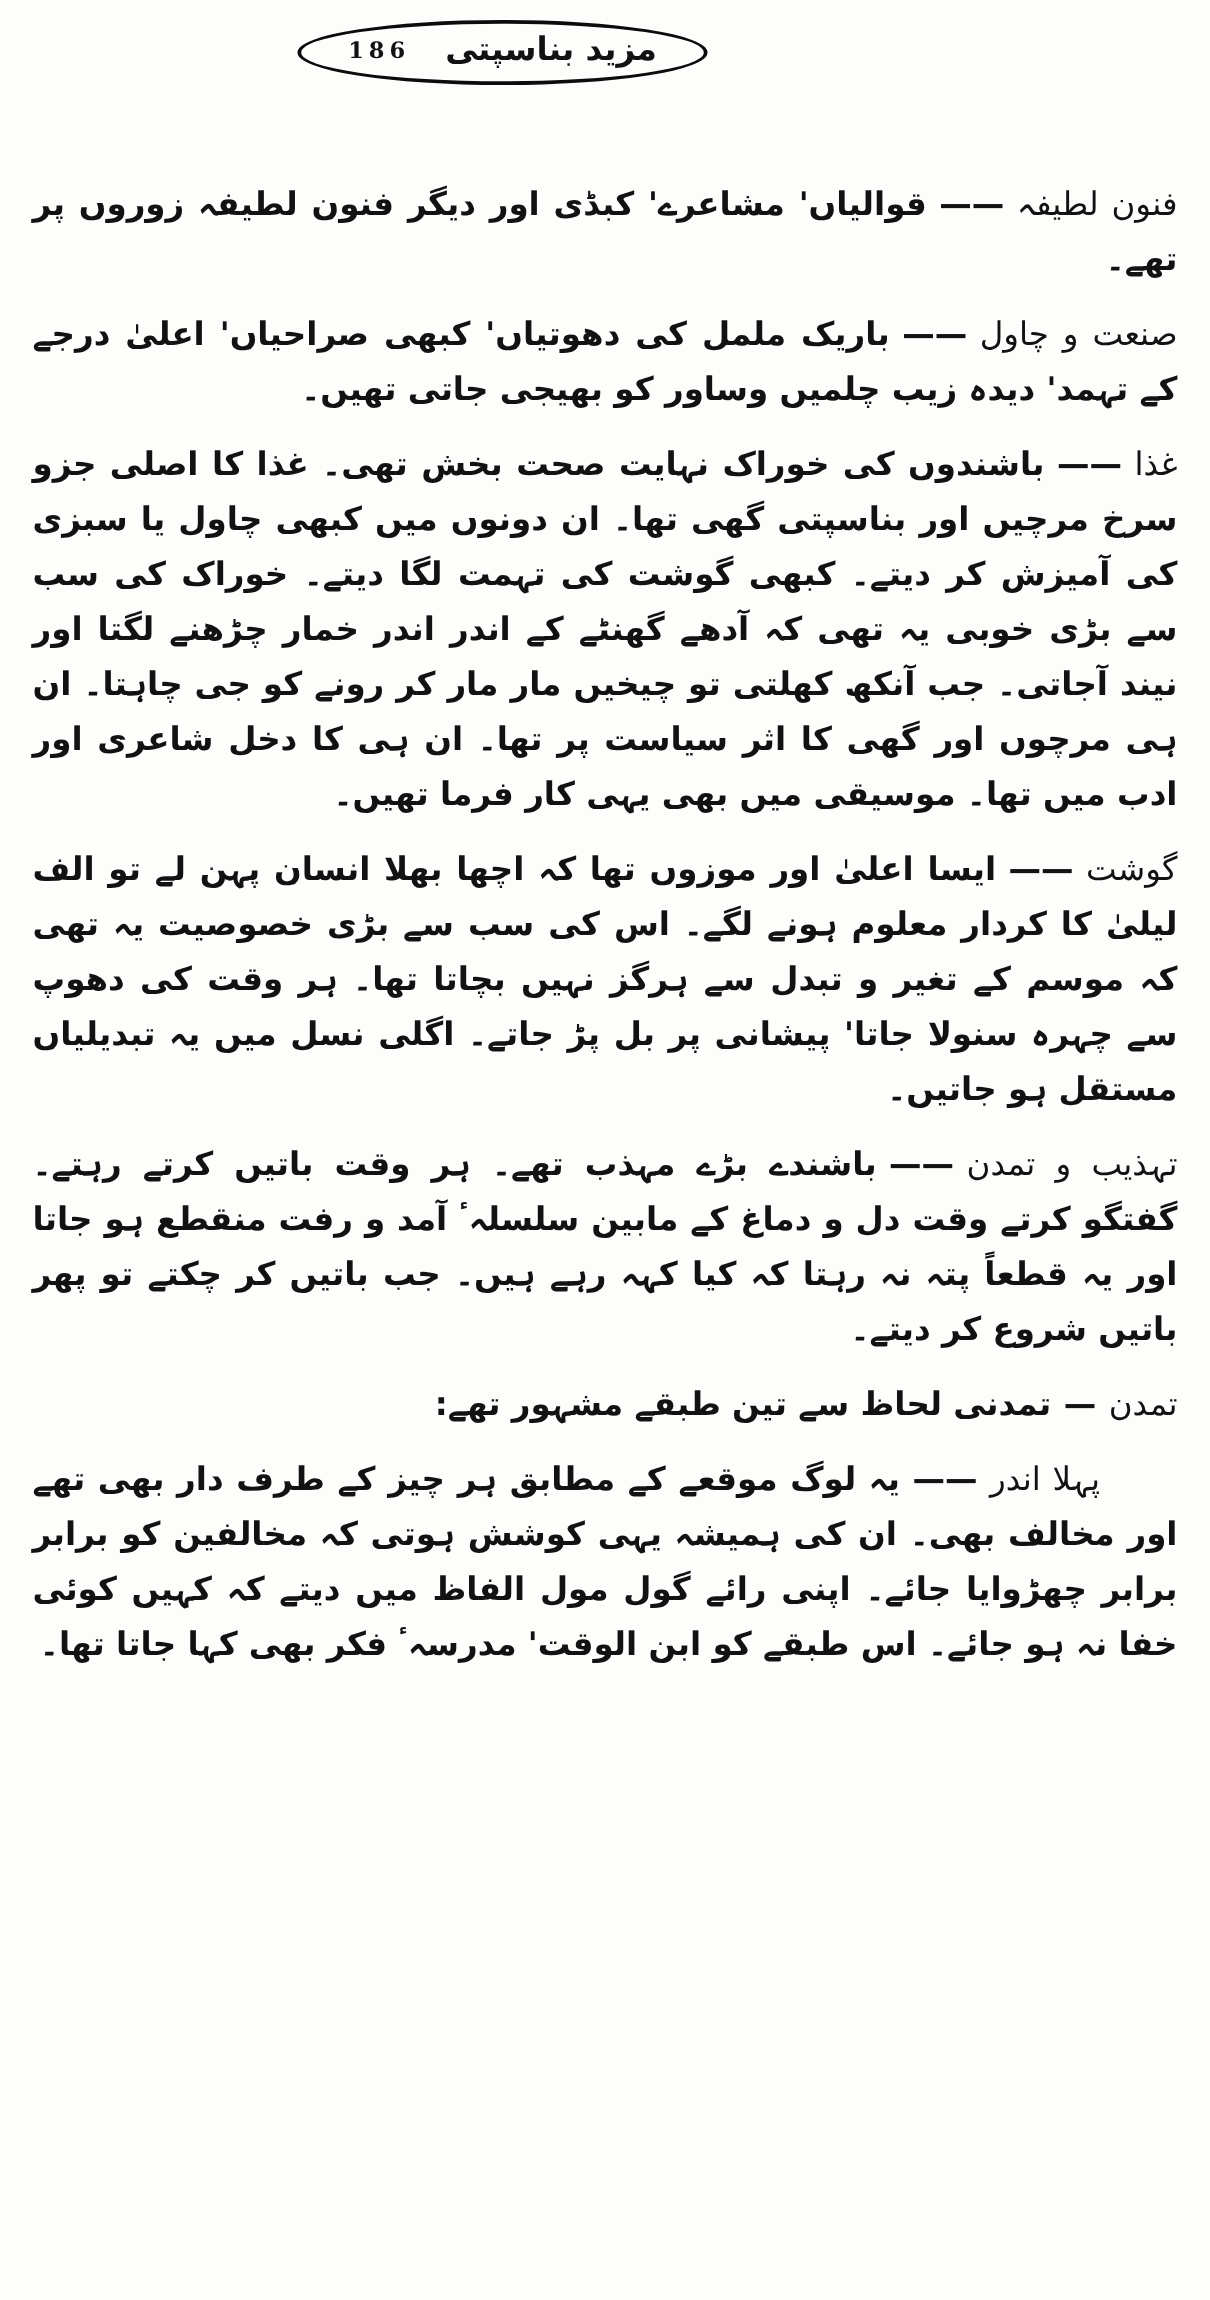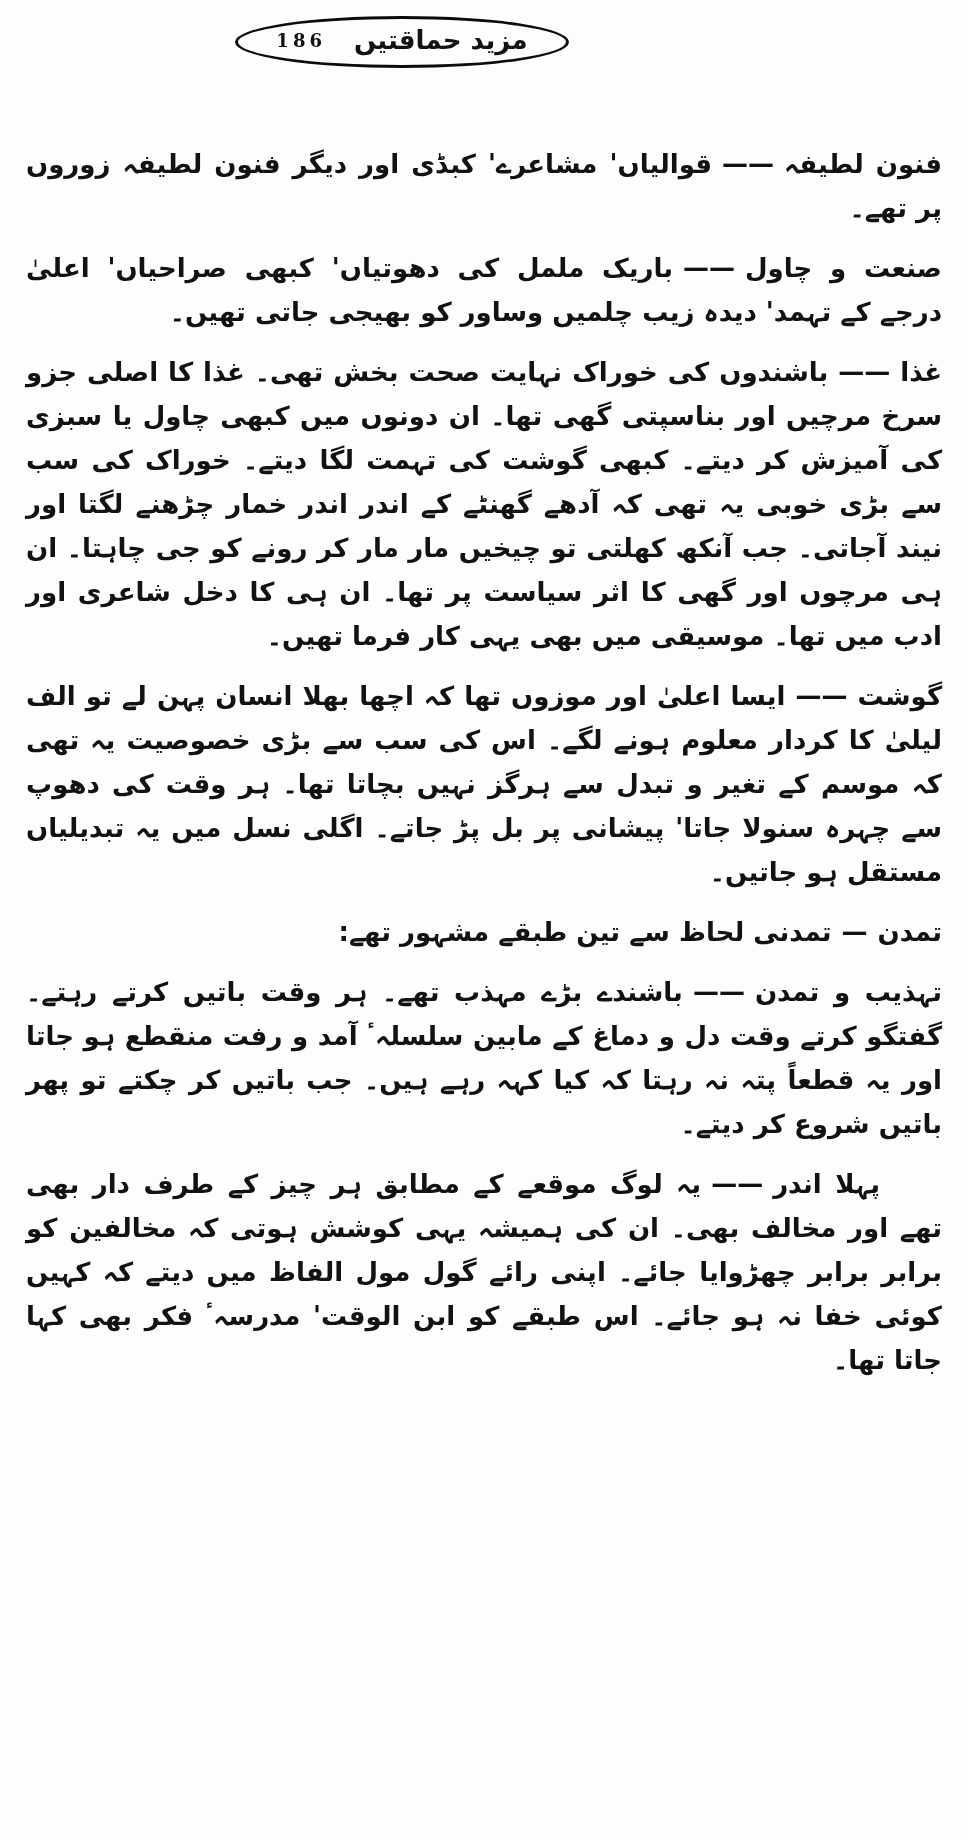--- a/index.html
+++ b/index.html
@@ -63,44 +63,44 @@
     font-weight: 600;
     text-align: justify;
   }
   .para {
     margin: 0 0 16px 0;
   }
   .para.indent {
     text-indent: 62px;
   }
   .para-heading {
-    font-weight: 700;
+    font-weight: 400;
     white-space: nowrap;
   }
   .dash {
     padding: 0 10px;
     font-weight: 700;
     letter-spacing: -2px;
   }
 </style>
 </head>
 <body>
 
 <div class="page">
 
   <div class="header">
     <div class="oval">
-      <span class="badge-title">مزید حماقتیں</span>
+      <span class="badge-title">مزید بناسپتی</span>
       <span class="badge-num">186</span>
     </div>
   </div>
 
   <div class="content">
       <div class="para"><span class="para-heading">فنون لطیفہ</span><span class="dash">——</span><span class="para-text">قوالیاں' مشاعرے' کبڈی اور دیگر فنون لطیفہ زوروں پر تھے۔</span></div>
       <div class="para"><span class="para-heading">صنعت و چاول</span><span class="dash">——</span><span class="para-text">باریک ململ کی دھوتیاں' کبھی صراحیاں' اعلیٰ درجے کے تہمد' دیدہ زیب چلمیں وساور کو بھیجی جاتی تھیں۔</span></div>
       <div class="para"><span class="para-heading">غذا</span><span class="dash">——</span><span class="para-text">باشندوں کی خوراک نہایت صحت بخش تھی۔ غذا کا اصلی جزو سرخ مرچیں اور بناسپتی گھی تھا۔ ان دونوں میں کبھی چاول یا سبزی کی آمیزش کر دیتے۔ کبھی گوشت کی تہمت لگا دیتے۔ خوراک کی سب سے بڑی خوبی یہ تھی کہ آدھے گھنٹے کے اندر اندر خمار چڑھنے لگتا اور نیند آجاتی۔ جب آنکھ کھلتی تو چیخیں مار مار کر رونے کو جی چاہتا۔ ان ہی مرچوں اور گھی کا اثر سیاست پر تھا۔ ان ہی کا دخل شاعری اور ادب میں تھا۔ موسیقی میں بھی یہی کار فرما تھیں۔</span></div>
       <div class="para"><span class="para-heading">گوشت</span><span class="dash">——</span><span class="para-text">ایسا اعلیٰ اور موزوں تھا کہ اچھا بھلا انسان پہن لے تو الف لیلیٰ کا کردار معلوم ہونے لگے۔ اس کی سب سے بڑی خصوصیت یہ تھی کہ موسم کے تغیر و تبدل سے ہرگز نہیں بچاتا تھا۔ ہر وقت کی دھوپ سے چہرہ سنولا جاتا' پیشانی پر بل پڑ جاتے۔ اگلی نسل میں یہ تبدیلیاں مستقل ہو جاتیں۔</span></div>
+      <div class="para"><span class="para-heading">تہذیب و تمدن</span><span class="dash">——</span><span class="para-text">باشندے بڑے مہذب تھے۔ ہر وقت باتیں کرتے رہتے۔ گفتگو کرتے وقت دل و دماغ کے مابین سلسلہٴ آمد و رفت منقطع ہو جاتا اور یہ قطعاً پتہ نہ رہتا کہ کیا کہہ رہے ہیں۔ جب باتیں کر چکتے تو پھر باتیں شروع کر دیتے۔</span></div>
       <div class="para"><span class="para-heading">تمدن</span><span class="dash">—</span><span class="para-text">تمدنی لحاظ سے تین طبقے مشہور تھے:</span></div>
-      <div class="para"><span class="para-heading">تہذیب و تمدن</span><span class="dash">——</span><span class="para-text">باشندے بڑے مہذب تھے۔ ہر وقت باتیں کرتے رہتے۔ گفتگو کرتے وقت دل و دماغ کے مابین سلسلہٴ آمد و رفت منقطع ہو جاتا اور یہ قطعاً پتہ نہ رہتا کہ کیا کہہ رہے ہیں۔ جب باتیں کر چکتے تو پھر باتیں شروع کر دیتے۔</span></div>
       <div class="para indent"><span class="para-heading">پہلا اندر</span><span class="dash">——</span><span class="para-text">یہ لوگ موقعے کے مطابق ہر چیز کے طرف دار بھی تھے اور مخالف بھی۔ ان کی ہمیشہ یہی کوشش ہوتی کہ مخالفین کو برابر برابر چھڑوایا جائے۔ اپنی رائے گول مول الفاظ میں دیتے کہ کہیں کوئی خفا نہ ہو جائے۔ اس طبقے کو ابن الوقت' مدرسہٴ فکر بھی کہا جاتا تھا۔</span></div>
     </div>
 
 </div>
 
 </body></html>

